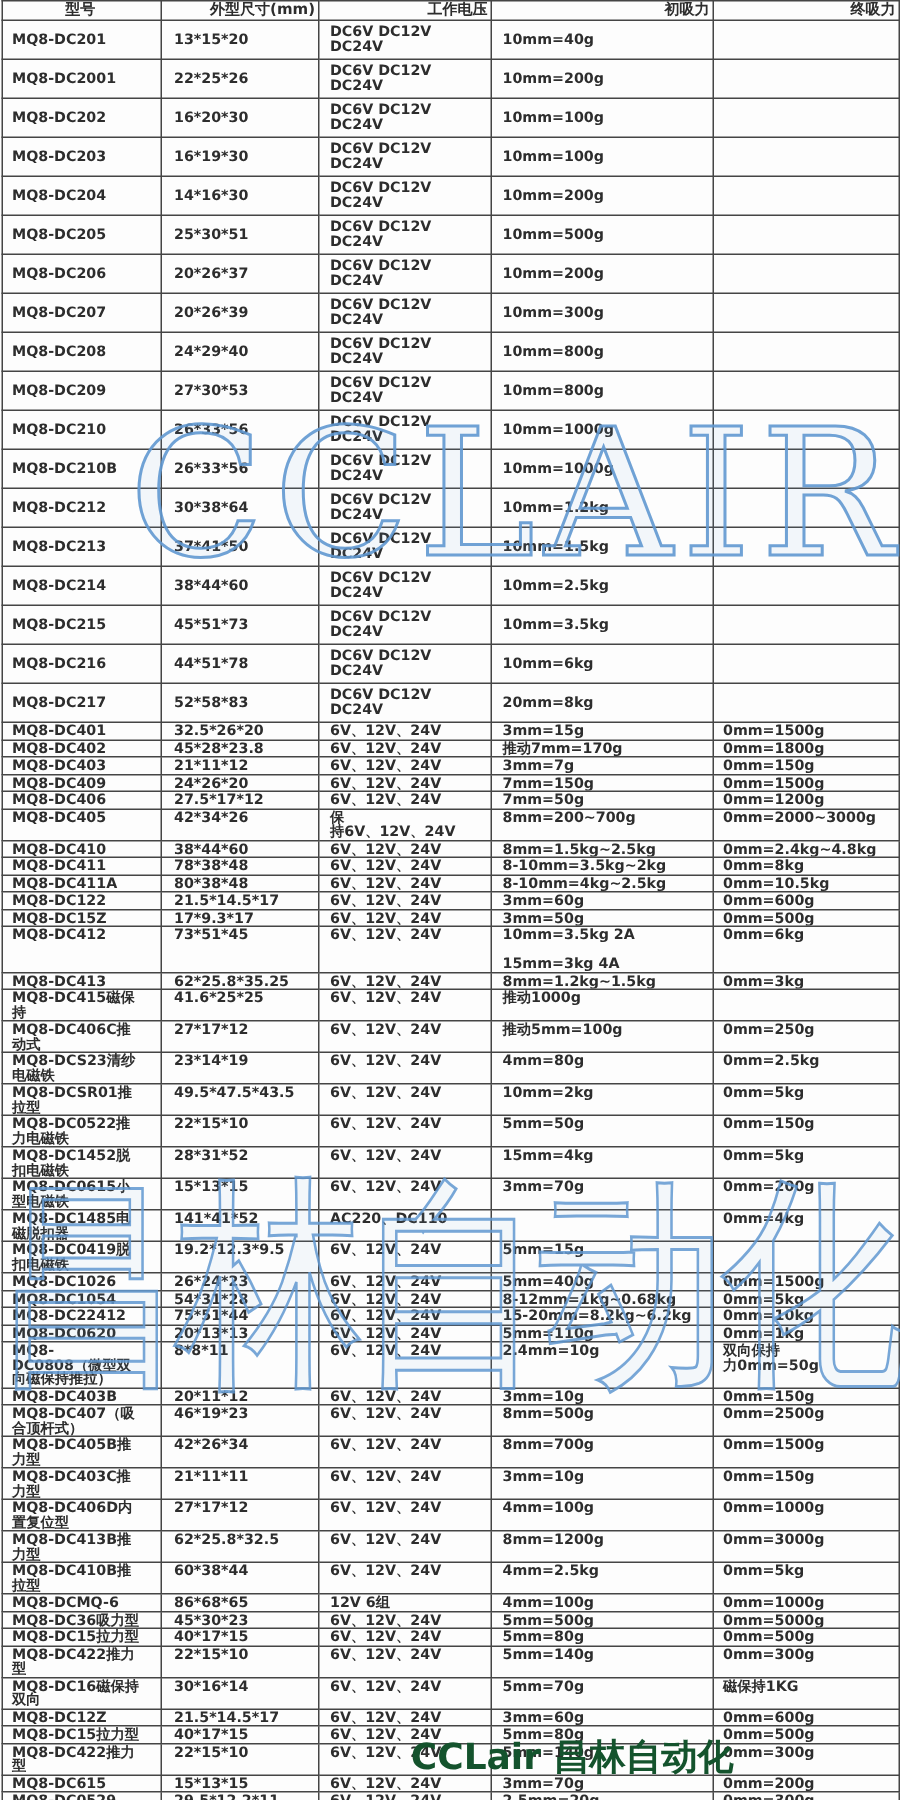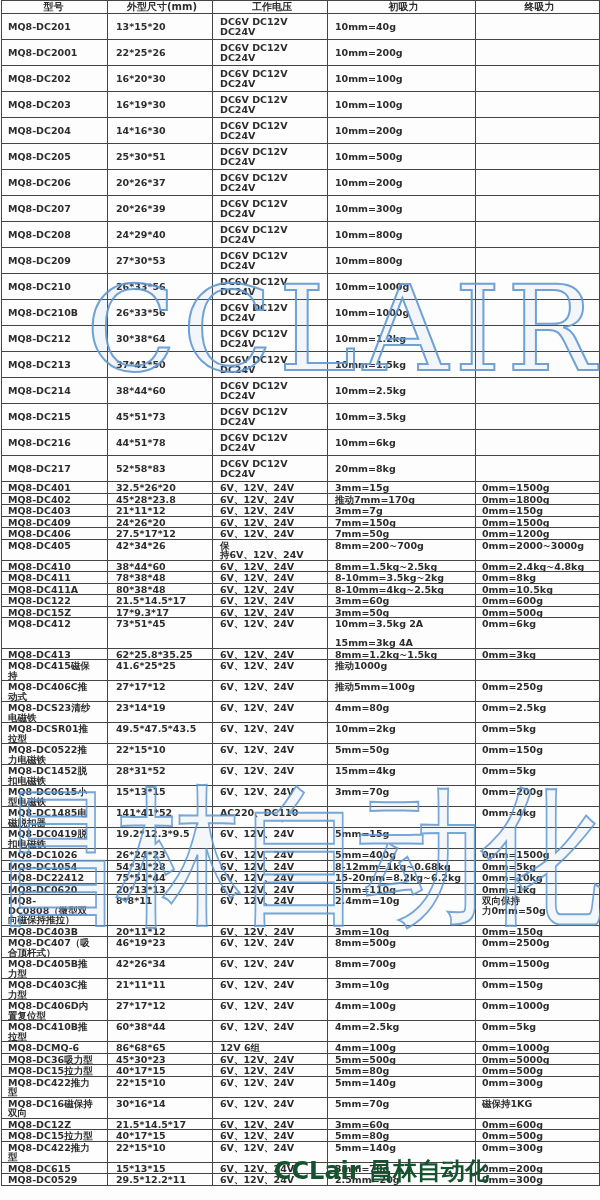--- a/index.html
+++ b/index.html
@@ -15,21 +15,21 @@
   col.c1{width:106px} col.c2{width:105px} col.c3{width:115px} col.c4{width:148px} col.c5{width:124px}
   th, td {
     border:1px solid #454545;
     font-weight:bold; color:#2d2d2d;
     font-size:9.5px; line-height:9.5px;
     white-space:pre-line; word-break:break-all;
     vertical-align:top; padding:1px 2px 0 6px;
     overflow:hidden;
   }
   thead tr { height:13px; }
-  th { font-size:10px; text-align:center; vertical-align:middle; padding-top:0; }
+  th { font-size:10px; text-align:right; vertical-align:middle; padding-top:0; }
   th.center { text-align:center; padding-left:0; }
   tr.k-tall { height:26px; }
   tr.k-tall td { vertical-align:middle; padding-top:0; }
   tr.k-s { height:10.5px; }
   tr.k-d { height:19.5px; }
   tr.k-t { height:28px; }
   td:nth-child(2){ padding-left:8px; }
   td:nth-child(3){ padding-left:7px; }
   td:nth-child(4){ padding-left:7px; }
   td:nth-child(5){ padding-left:6px; }
@@ -462,20 +462,28 @@
         </tr>
         <tr class="k-d">
           <td>MQ8-DC406D内
 置复位型</td>
           <td>27*17*12</td>
           <td>6V、12V、24V</td>
           <td>4mm=100g</td>
           <td>0mm=1000g</td>
         </tr>
         <tr class="k-d">
+          <td>MQ8-DC413B推
+力型</td>
+          <td>62*25.8*32.5</td>
+          <td>6V、12V、24V</td>
+          <td>8mm=1200g</td>
+          <td>0mm=3000g</td>
+        </tr>
+        <tr class="k-d">
           <td>MQ8-DC410B推
 拉型</td>
           <td>60*38*44</td>
           <td>6V、12V、24V</td>
           <td>4mm=2.5kg</td>
           <td>0mm=5kg</td>
         </tr>
         <tr class="k-s">
           <td>MQ8-DCMQ-6</td>
           <td>86*68*65</td>

